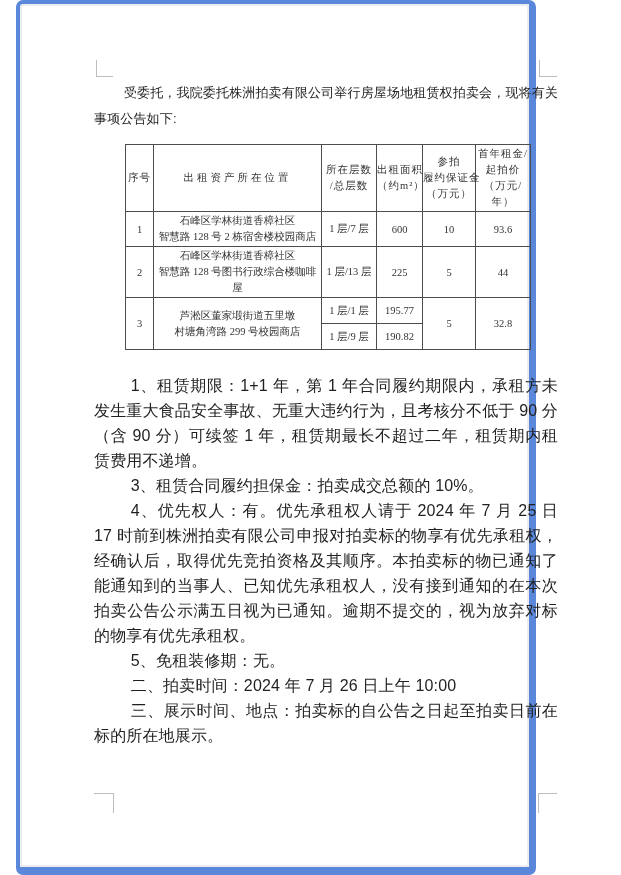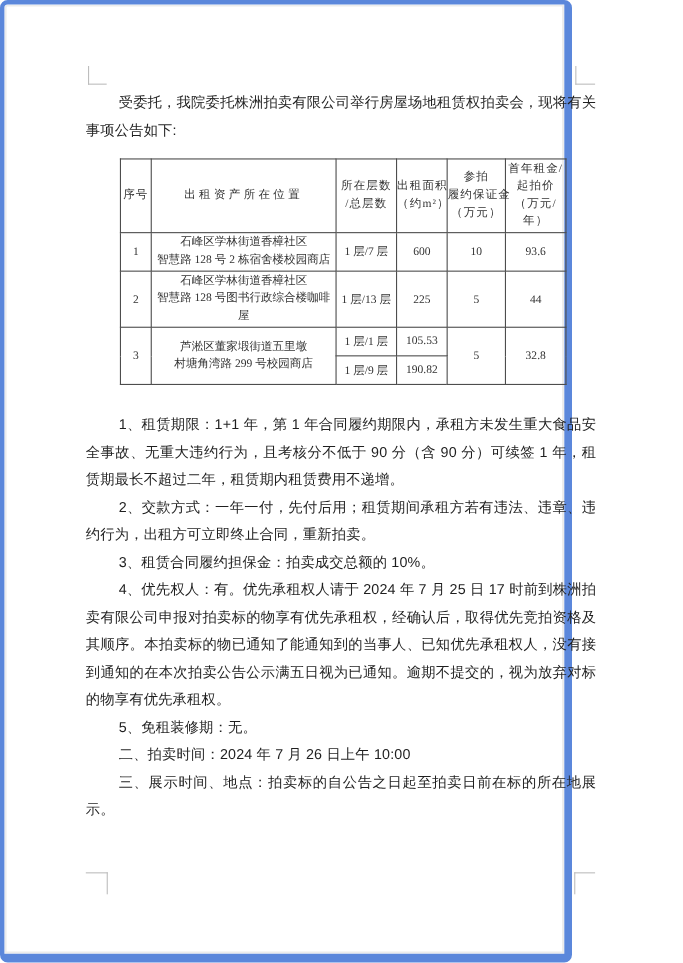--- a/index.html
+++ b/index.html
@@ -5,40 +5,41 @@
   html,body{margin:0;padding:0;}
   body{
     width:621px;height:875px;overflow:hidden;background:#ffffff;
     font-family:"Liberation Sans","DejaVu Sans",sans-serif;
   }
   .page-frame{
     box-sizing:border-box;position:relative;
     width:520px;height:875px;background:#ffffff;
     border:solid #5b87db;border-width:4px 7px 8px 4px;border-radius:7px;
     box-shadow:inset 0 0 0 2px #ececec;
+    margin-left:16px;
   }
   
   .mark{position:absolute;}
   .mark-tl{left:76px;top:56px;width:16px;height:16px;border-left:1px solid #bdbdbd;border-bottom:1px solid #bdbdbd;}
   .mark-tr{left:519px;top:56px;width:17px;height:16px;border-left:1px solid #bdbdbd;border-bottom:1px solid #bdbdbd;}
   .mark-bl{left:74px;top:789px;width:19px;height:19px;border-right:1px solid #bdbdbd;border-top:1px solid #bdbdbd;}
   .mark-br{left:518px;top:789px;width:18px;height:19px;border-left:1px solid #bdbdbd;border-top:1px solid #bdbdbd;}
 
   
   .doc-content{
     position:absolute;left:74px;top:76px;width:464px;
     color:#1f1f1f;
   }
   .intro,.heading{
     margin:0;font-size:13px;letter-spacing:.15px;line-height:26px;
     text-align:justify;text-indent:2.3em;font-weight:500;
   }
   .paragraphs{margin-top:23px;}
   p.body-para{
-    margin:0;font-size:13px;letter-spacing:.15px;line-height:25px;
+    margin:0;font-size:16px;letter-spacing:.15px;line-height:25px;
     text-align:justify;text-indent:2.3em;font-weight:500;
   }
 
   
   table.auction-table{
     border-collapse:collapse;table-layout:fixed;
     margin:12px 0 0 31px;width:405px;
     font-family:"Liberation Serif","DejaVu Serif",serif;
     font-size:10.5px;color:#333333;
   }
@@ -116,34 +117,33 @@
           <td>1 层/13 层</td>
           <td>225</td>
           <td>5</td>
           <td>44</td>
         </tr>
         <tr class="tr-sub">
           <td rowspan="2">3</td>
           <td rowspan="2" class="multiline">芦淞区董家塅街道五里墩
 村塘角湾路 299 号校园商店</td>
           <td>1 层/1 层</td>
-          <td>105.53</td>
+          <td>195.77</td>
           <td rowspan="2">5</td>
           <td rowspan="2">32.8</td>
         </tr>
         <tr class="tr-sub">
           <td>1 层/9 层</td>
           <td>190.82</td>
         </tr>
       </tbody>
     </table>
 
     <div class="paragraphs">
       <p class="body-para">1、租赁期限：1+1 年，第 1 年合同履约期限内，承租方未发生重大食品安全事故、无重大违约行为，且考核分不低于 90 分（含 90 分）可续签 1 年，租赁期最长不超过二年，租赁期内租赁费用不递增。</p>
-      <p class="body-para">2、交款方式：一年一付，先付后用；租赁期间承租方若有违法、违章、违约行为，出租方可立即终止合同，重新拍卖。</p>
       <p class="body-para">3、租赁合同履约担保金：拍卖成交总额的 10%。</p>
       <p class="body-para">4、优先权人：有。优先承租权人请于 2024 年 7 月 25 日 17 时前到株洲拍卖有限公司申报对拍卖标的物享有优先承租权，经确认后，取得优先竞拍资格及其顺序。本拍卖标的物已通知了能通知到的当事人、已知优先承租权人，没有接到通知的在本次拍卖公告公示满五日视为已通知。逾期不提交的，视为放弃对标的物享有优先承租权。</p>
       <p class="body-para">5、免租装修期：无。</p>
       <p class="body-para">二、拍卖时间：2024 年 7 月 26 日上午 10:00</p>
       <p class="body-para">三、展示时间、地点：拍卖标的自公告之日起至拍卖日前在标的所在地展示。</p>
     </div>
 
   </div>
 </div>
 

